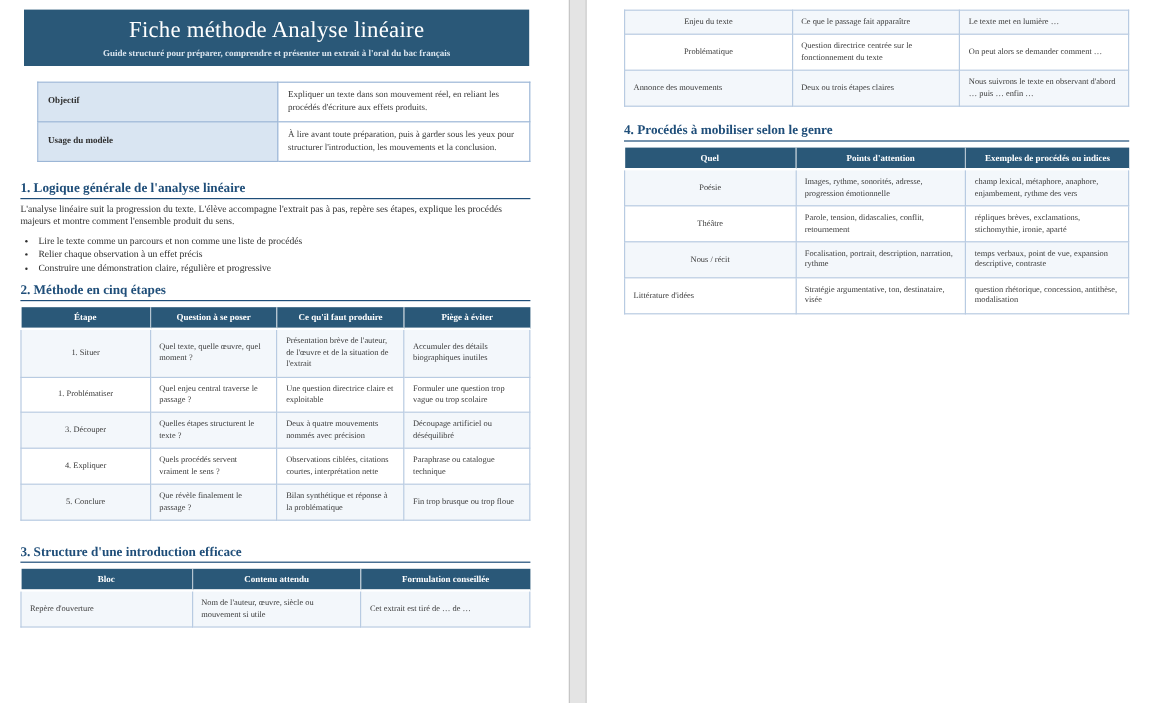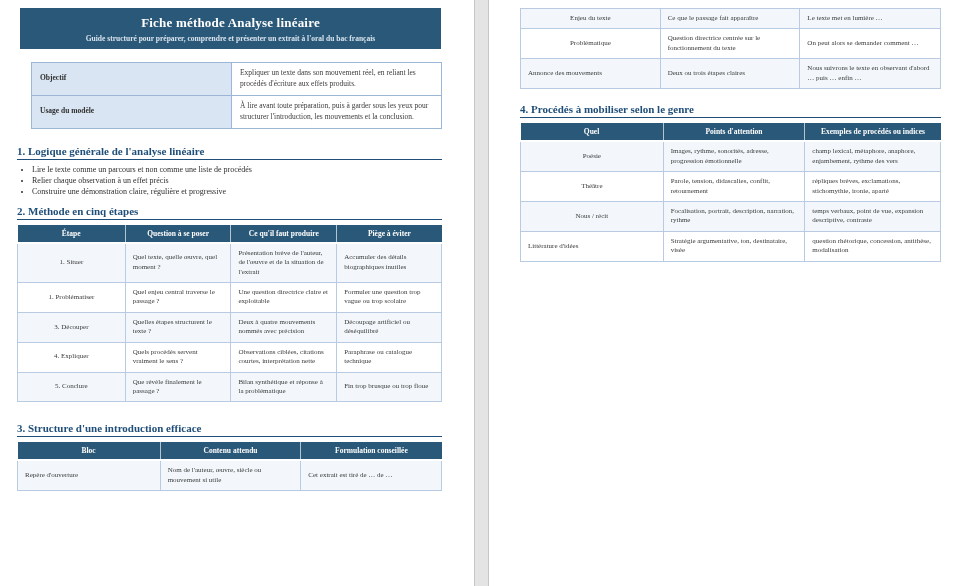--- a/index.html
+++ b/index.html
@@ -21,21 +21,21 @@
     background: #e4e4e4;
     border-left: 1px solid #c6c6c6; border-right: 1px solid #c6c6c6;
   }
 
   
   .banner {
     margin-left: 3px; width: 421px;
     background: #2a5878; color: #ffffff;
     text-align: center; padding: 7px 8px 6px;
   }
-  .banner-title { font-size: 13px; font-weight: bold; letter-spacing: .2px; }
+  .banner-title { font-size: 19px; font-weight: normal; letter-spacing: .2px; }
   .banner-subtitle { font-size: 7.5px; font-weight: bold; color: #d9e4ee; margin-top: 3px; }
 
   
   .info-table {
     margin: 13px 0 0 14px; width: 411px;
     border-collapse: collapse; font-size: 7.5px;
   }
   .info-table td { border: 1px solid #9cb6d6; padding: 5px 8px; vertical-align: middle; line-height: 1.45; }
   .info-table td.info-label { background: #d9e5f2; width: 200px; font-weight: bold; color: #2f2f2f; }
   .info-table td.info-value { background: #ffffff; color: #3a3a3a; }
@@ -87,20 +87,21 @@
         <td class="info-value">Expliquer un texte dans son mouvement réel, en reliant les procédés d'écriture aux effets produits.</td>
       </tr>
       <tr>
         <td class="info-label">Usage du modèle</td>
         <td class="info-value">À lire avant toute préparation, puis à garder sous les yeux pour structurer l'introduction, les mouvements et la conclusion.</td>
       </tr>
     </tbody>
   </table>
 
   <div class="sec-heading mt1">1. Logique générale de l'analyse linéaire</div>
+  <div class="para">L'analyse linéaire suit la progression du texte. L'élève accompagne l'extrait pas à pas, repère ses étapes, explique les procédés majeurs et montre comment l'ensemble produit du sens.</div>
   <ul class="bullets">
     <li>Lire le texte comme un parcours et non comme une liste de procédés</li>
     <li>Relier chaque observation à un effet précis</li>
     <li>Construire une démonstration claire, régulière et progressive</li>
   </ul>
 
   <div class="sec-heading mt2">2. Méthode en cinq étapes</div>
   <table class="dt with-head">
     <colgroup>
         <col style="width:108px">

